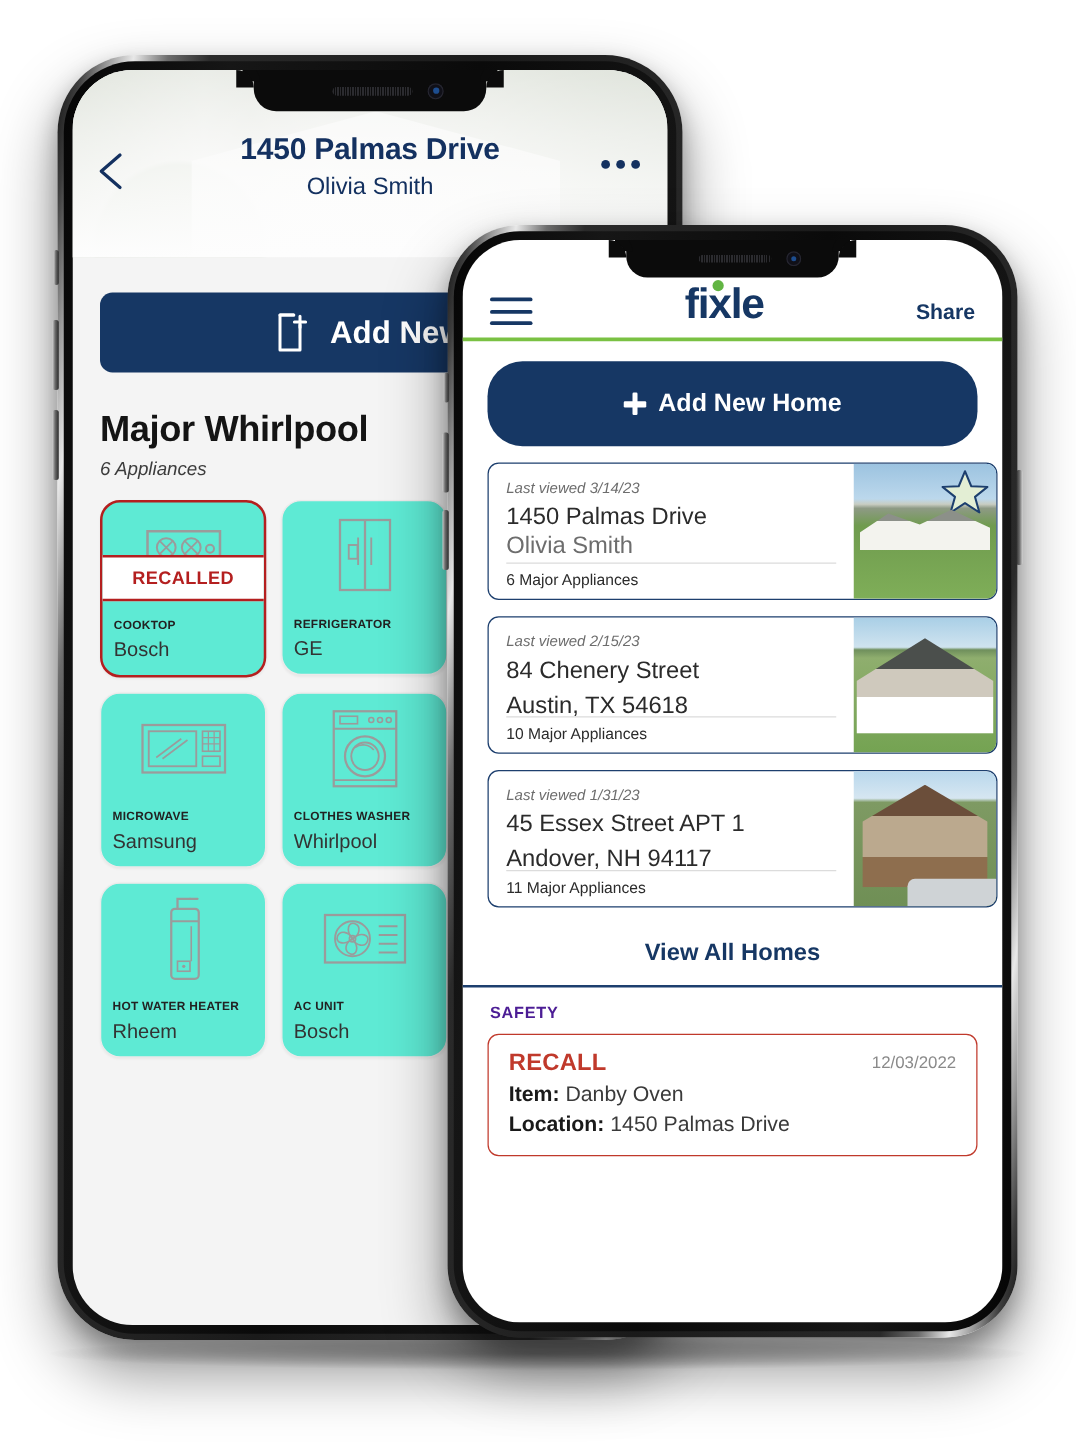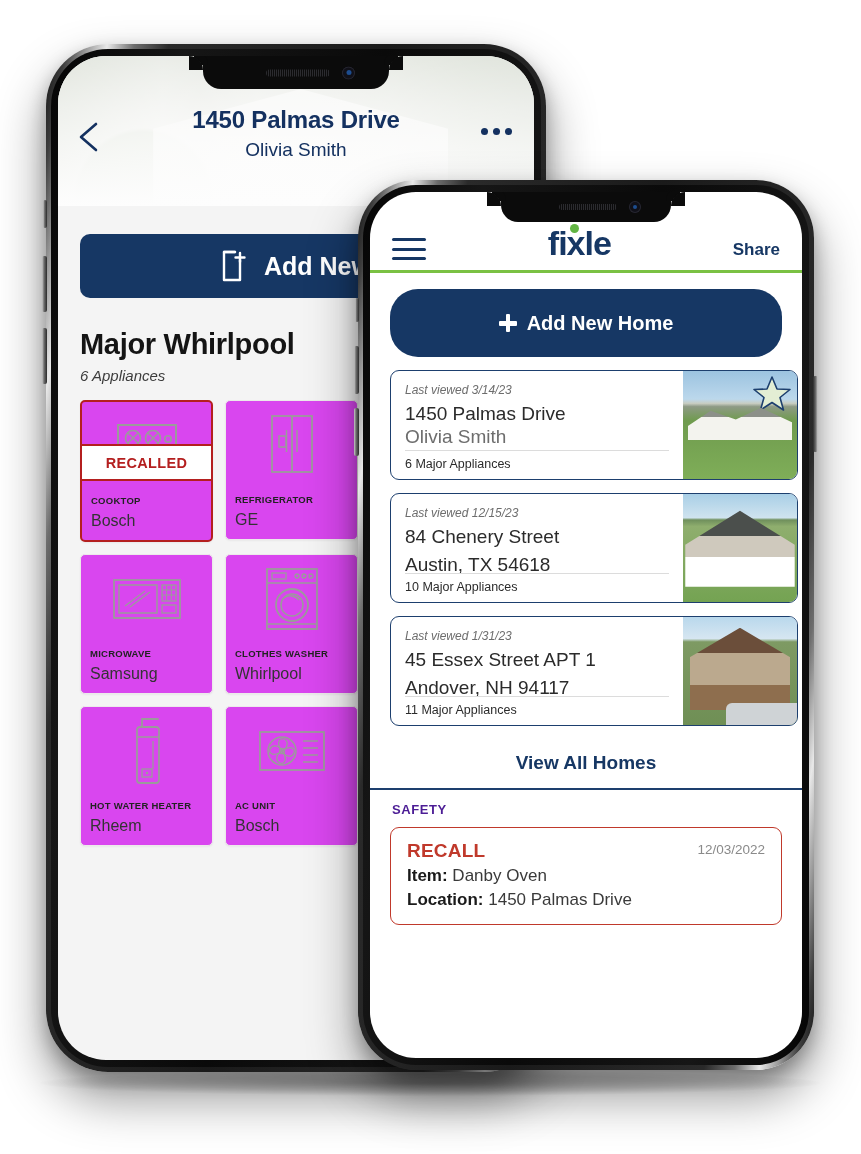--- a/index.html
+++ b/index.html
@@ -52,21 +52,21 @@
   .bp-dots span{width:7px;height:7px;border-radius:50%;background:#143160;display:block;}
 
   .bp-body{background:#f4f4f4;height:100%;padding:0 0 0 0;}
   .bp-addnew{margin:28px 22px 0 22px;height:64px;background:#163764;border-radius:10px;color:#fff;
     display:flex;align-items:center;justify-content:center;gap:16px;font-size:25px;font-weight:700;cursor:pointer;}
   .bp-addnew svg{display:block;}
   .bp-h2{margin:30px 0 0 22px;font-size:29px;font-weight:700;color:#141414;letter-spacing:-.3px;}
   .bp-count{margin:6px 0 0 22px;font-size:15px;font-style:italic;color:#3c3c3c;}
 
   .grid{margin:16px 0 0 22px;display:grid;grid-template-columns:133px 133px 133px;gap:12px;}
-  .appl{background:#d946ef;border:1px solid #eceaea;border-radius:5px;height:138px;position:relative;
+  .appl{background:#5eead4;border:1px solid #eceaea;border-radius:16px;height:138px;position:relative;
     box-shadow:0 1px 2px rgba(0,0,0,.05);cursor:pointer;overflow:hidden;}
   .appl.recalled{border:2px solid #b41f1f;}
   .appl .icon{height:88px;display:flex;align-items:center;justify-content:center;}
   .appl .cat{position:absolute;left:9px;bottom:34px;font-size:9.5px;font-weight:700;color:#222;letter-spacing:.25px;}
   .appl .brand{position:absolute;left:9px;bottom:10px;font-size:16px;color:#333;}
   .recall-band{position:absolute;left:-2px;right:-2px;top:42px;height:33px;background:#fff;
     border-top:2.5px solid #b41f1f;border-bottom:2.5px solid #b41f1f;display:flex;align-items:center;justify-content:center;}
   .recall-band span{color:#b41f1f;font-size:14.5px;font-weight:700;letter-spacing:.3px;}
 
   
@@ -366,21 +366,21 @@
             </div>
             <div class="hc-img h1img">
               <svg class="star" viewBox="0 0 38 36">
                 <polygon points="19,2 24,14 37,14.5 27,22.5 30.5,35 19,27.5 7.5,35 11,22.5 1,14.5 14,14" fill="#e3eed4" stroke="#1d3f6e" stroke-width="1.6" stroke-linejoin="round"></polygon>
               </svg>
             </div>
           </div>
 
           <div class="home-card">
             <div class="hc-left">
-              <div class="hc-viewed">Last viewed 12/15/23</div>
+              <div class="hc-viewed">Last viewed 2/15/23</div>
               <div class="hc-addr">84 Chenery Street</div>
               <div class="hc-addr">Austin, TX 54618</div>
               <div class="hc-div"></div>
               <div class="hc-count">10 Major Appliances</div>
             </div>
             <div class="hc-img h2img"></div>
           </div>
 
           <div class="home-card">
             <div class="hc-left">

